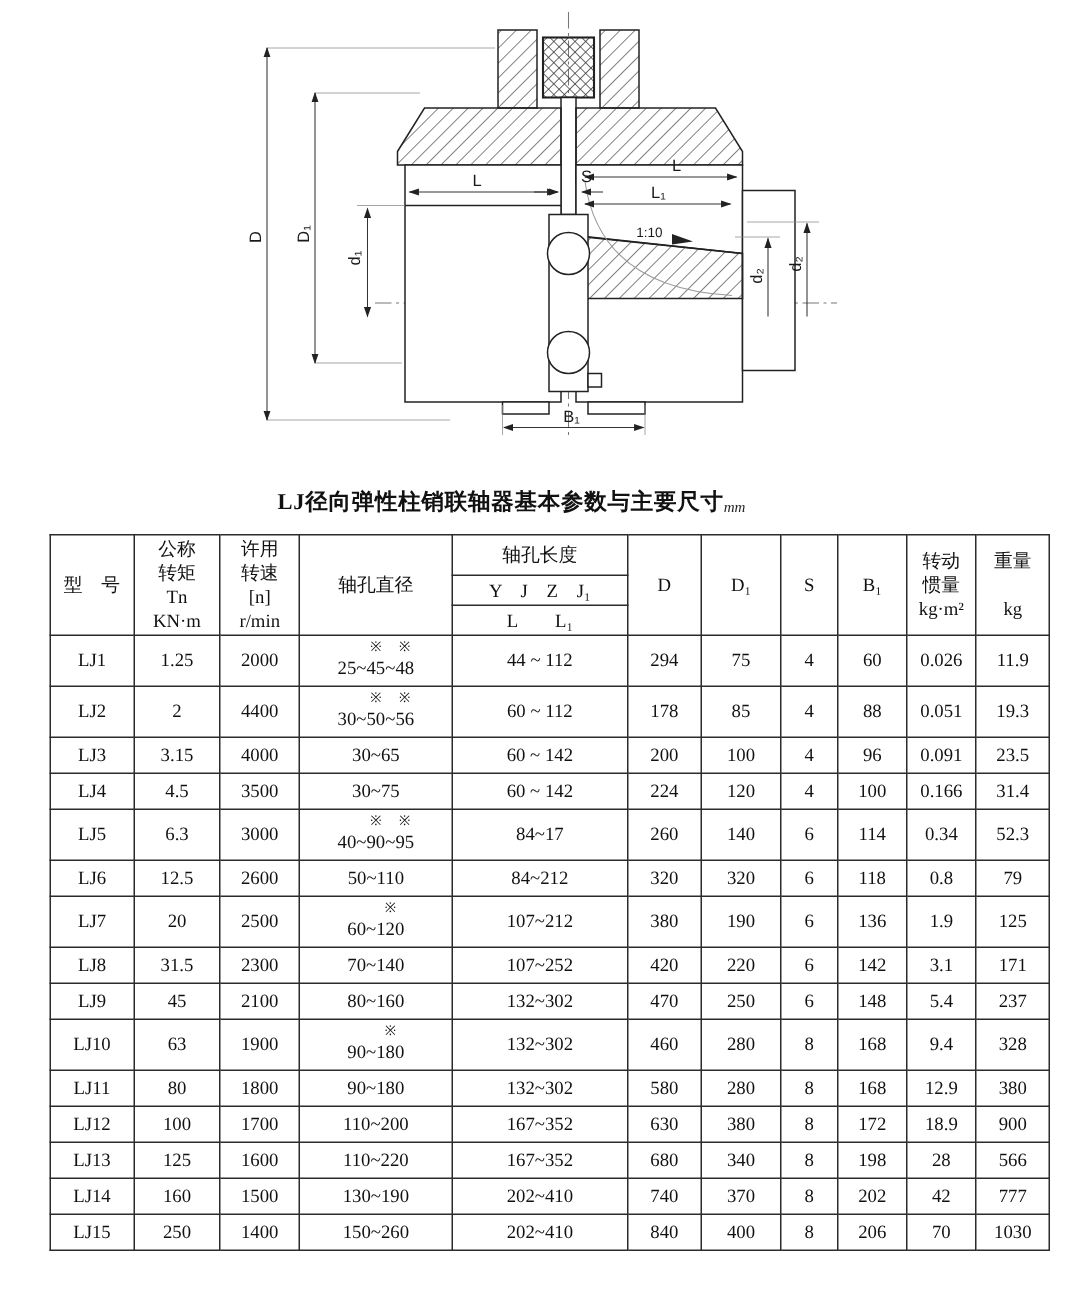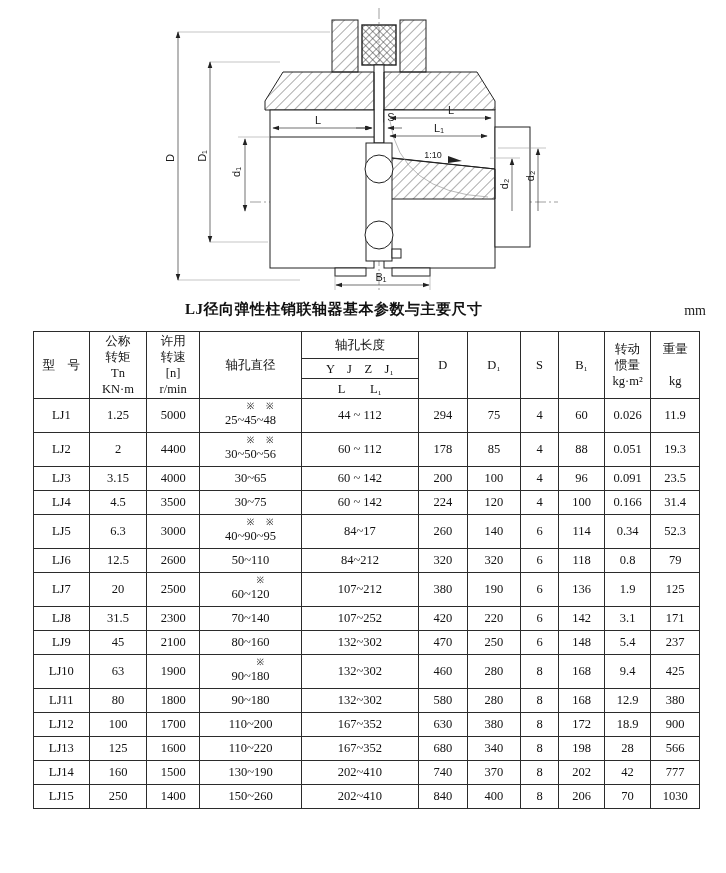--- a/index.html
+++ b/index.html
@@ -8,25 +8,25 @@
     font-family:"Liberation Serif", serif;color:#111;
     position:relative;
   }
   .intro{
     margin:10px 24px 0 28px;
     font-size:15px;line-height:1.78;text-indent:2em;
     letter-spacing:0.3px;
   }
   .drawing-wrap{margin:6px 0 0 150px;width:450px;height:290px;}
   .title-row{
-    margin:4px 20px 0 185px;
-    display:flex;justify-content:space-between;align-items:flex-end;
+    margin:29px 20px 0 185px;
+    display:flex;justify-content:flex-start;align-items:flex-end;
   }
   .tbl-title{font-weight:bold;font-size:15px;letter-spacing:0.5px;}
-  .unit{font-size:14px;color:#222;}
+  .unit{font-size:10px;color:#222;font-style:italic;}
   table{
     margin:12px 0 0 33px;width:667px;
     border-collapse:collapse;table-layout:fixed;
     font-size:12.5px;
   }
   th,td{
     border:1px solid #2b2b2b;text-align:center;vertical-align:middle;
     padding:1px 1px;font-weight:normal;color:#111;
   }
   table{border:1.5px solid #222;}
@@ -184,21 +184,21 @@
         <th>Y　J　Z　J₁</th>
       </tr>
       <tr>
         <th>L　　L₁</th>
       </tr>
     </thead>
     <tbody>
         <tr>
           <td>LJ1</td>
           <td>1.25</td>
-          <td>5000</td>
+          <td>2000</td>
           <td class="dia-marked"><span>25</span>~<span class="starred" data-mark="※">45</span>~<span class="starred" data-mark="※">48</span></td>
           <td>44 ~ 112</td>
           <td>294</td>
           <td>75</td>
           <td>4</td>
           <td>60</td>
           <td>0.026</td>
           <td>11.9</td>
         </tr>
         <tr>
@@ -309,21 +309,21 @@
           <td>LJ10</td>
           <td>63</td>
           <td>1900</td>
           <td class="dia-marked"><span>90</span>~<span class="starred" data-mark="※">180</span></td>
           <td>132~302</td>
           <td>460</td>
           <td>280</td>
           <td>8</td>
           <td>168</td>
           <td>9.4</td>
-          <td>425</td>
+          <td>328</td>
         </tr>
         <tr>
           <td>LJ11</td>
           <td>80</td>
           <td>1800</td>
           <td><span>90</span>~<span>180</span></td>
           <td>132~302</td>
           <td>580</td>
           <td>280</td>
           <td>8</td>

